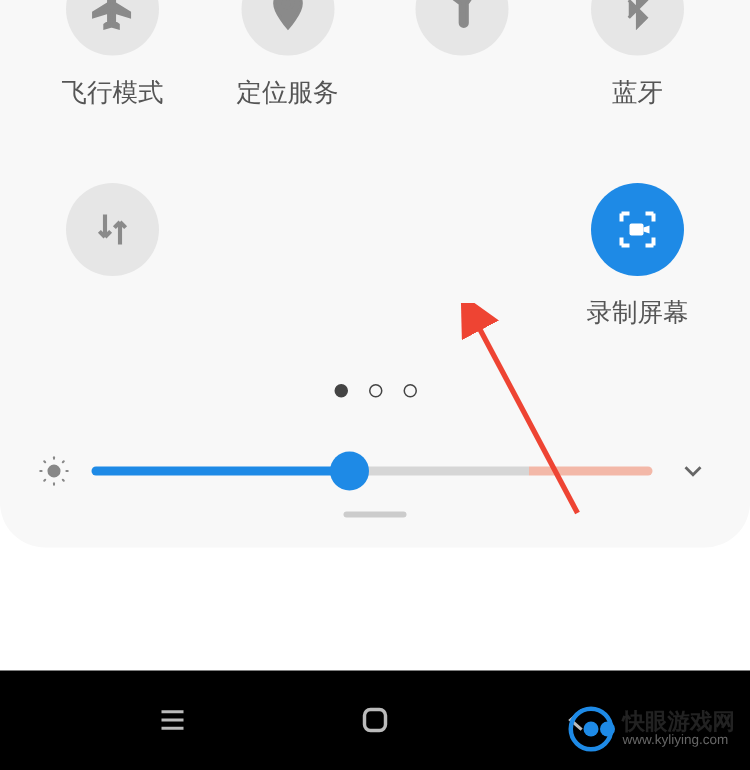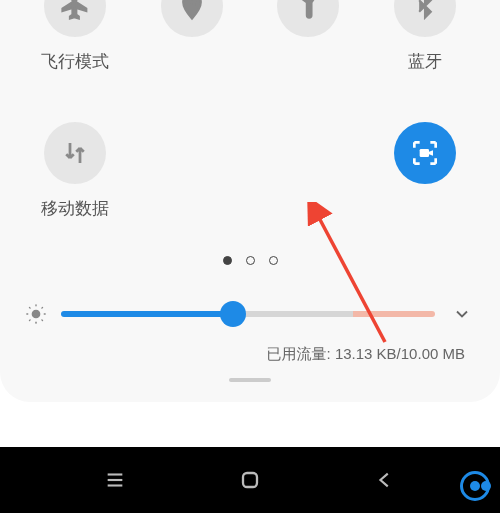--- a/index.html
+++ b/index.html
@@ -175,20 +175,21 @@
       </div>
       <div class="toggle-label">飞行模式</div>
     </div>
     <div class="toggle">
       <div class="toggle-btn toggle-off">
         <svg width="30" height="30" viewBox="0 0 24 24" fill="none" stroke-width="1.8">
             <path d="M12 2C8 2 5 5 5 9c0 5 7 13 7 13s7-8 7-13c0-4-3-7-7-7z"></path>
             <circle cx="12" cy="9" r="2.5"></circle>
           </svg>
       </div>
+      <div class="toggle-label">定位服务</div>
     </div>
     <div class="toggle">
       <div class="toggle-btn toggle-off">
         <svg width="28" height="28" viewBox="0 0 24 24" fill="none" stroke-width="1.8">
             <path d="M7 2h10v4l-2 3v11a2 2 0 0 1-4 0V9L7 6V2z"></path>
             <line x1="12" y1="12" x2="12" y2="14"></line>
             <line x1="9" y1="0" x2="9" y2="-2"></line>
             <line x1="12" y1="0" x2="12" y2="-2"></line>
             <line x1="15" y1="0" x2="15" y2="-2"></line>
           </svg>
@@ -204,30 +205,30 @@
     </div>
   </div>
 
   <div class="toggle-row row2">
     <div class="toggle">
       <div class="toggle-btn toggle-off">
         <svg width="30" height="30" viewBox="0 0 24 24" fill="none" stroke-width="2.2">
             <path d="M8 4v12M8 16l-3-3M8 16l3-3M16 20V8M16 8l-3 3M16 8l3 3"></path>
           </svg>
       </div>
-      <div class="toggle-label">移动数据</div>
     </div>
     <div class="toggle">
       <div class="toggle-btn toggle-on">
         <svg width="32" height="32" viewBox="0 0 24 24" fill="none" stroke-width="2">
             <path d="M4 4h4M4 4v4M20 4h-4M20 4v4M4 20h4M4 20v-4M20 20h-4M20 20v-4" stroke="#fff"></path>
             <rect x="8" y="9" width="7" height="6" rx="1" fill="#fff" stroke="none"></rect>
             <path d="M15 11l3-1v4l-3-1" fill="#fff" stroke="none"></path>
           </svg>
       </div>
+      <div class="toggle-label">录制屏幕</div>
     </div>
   </div>
 
   <div class="page-dots">
     <div class="dot active"></div>
     <div class="dot"></div>
     <div class="dot"></div>
   </div>
 
   <div class="brightness">
@@ -249,24 +250,20 @@
     <div class="slider-track">
       <div class="slider-thumb"></div>
     </div>
     <div class="chevron">
       <svg width="20" height="20" viewBox="0 0 24 24" fill="none" stroke="#666" stroke-width="2.2">
           <path d="M6 9l6 6 6-6"></path>
         </svg>
     </div>
   </div>
 
-  <div class="data-usage">
-    <span>已用流量:</span>
-    <span>13.13 KB</span><span>/</span><span>10.00 MB</span>
-  </div>
 
   <div class="handle"></div>
 </div>
 
 <svg class="arrow-annot" width="120" height="160">
   <defs>
     <marker id="ah" markerWidth="8" markerHeight="8" refX="2" refY="4" orient="auto">
       <path d="M0,0 L8,4 L0,8 z" fill="#e43"></path>
     </marker>
   </defs>
@@ -288,13 +285,17 @@
   </div>
   <div class="nav-btn">
     <svg width="22" height="22" viewBox="0 0 24 24" fill="none" stroke="#bbb" stroke-width="2.3">
         <path d="M15 5l-8 7 8 7"></path>
       </svg>
   </div>
 </div>
 
 <div class="watermark">
   <div class="watermark-logo"></div>
+  <div class="watermark-text">
+    <div class="watermark-cn">快眼游戏网</div>
+    <div class="watermark-url">www.kyliying.com</div>
+  </div>
 </div>
 
 </body></html>

